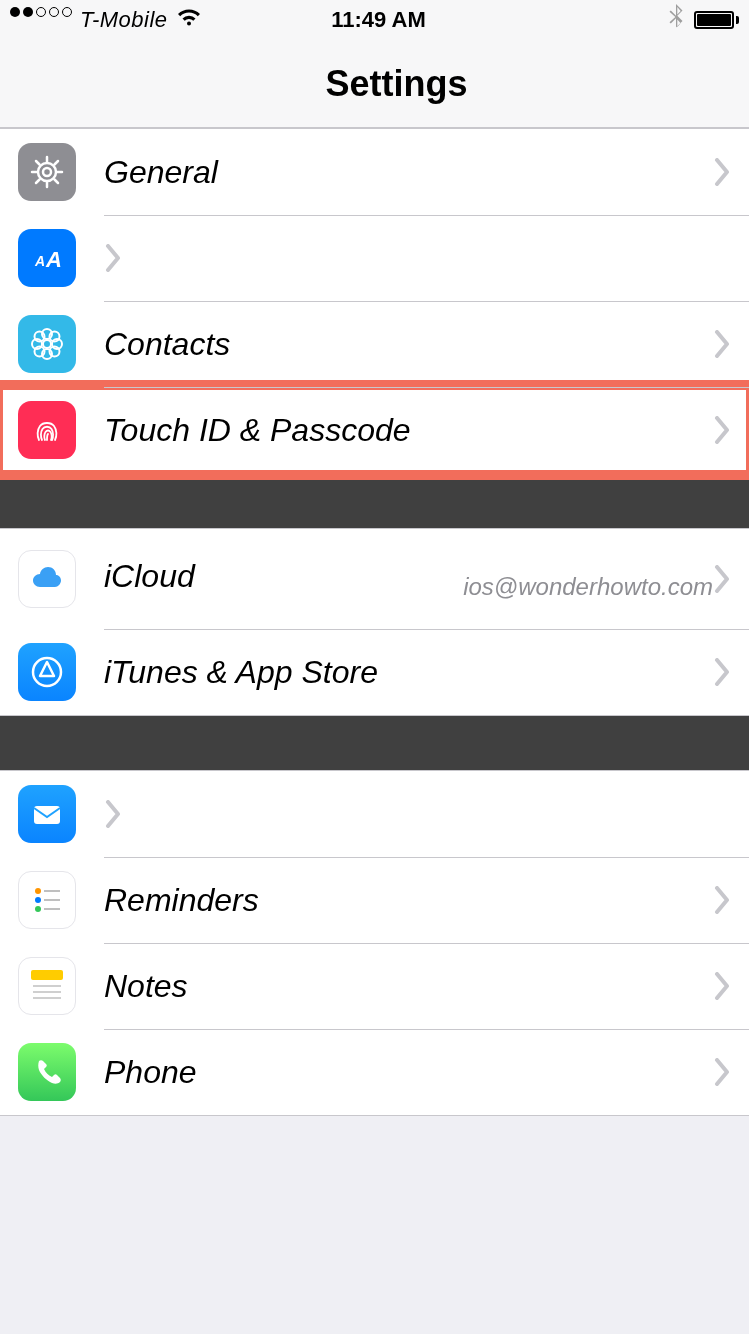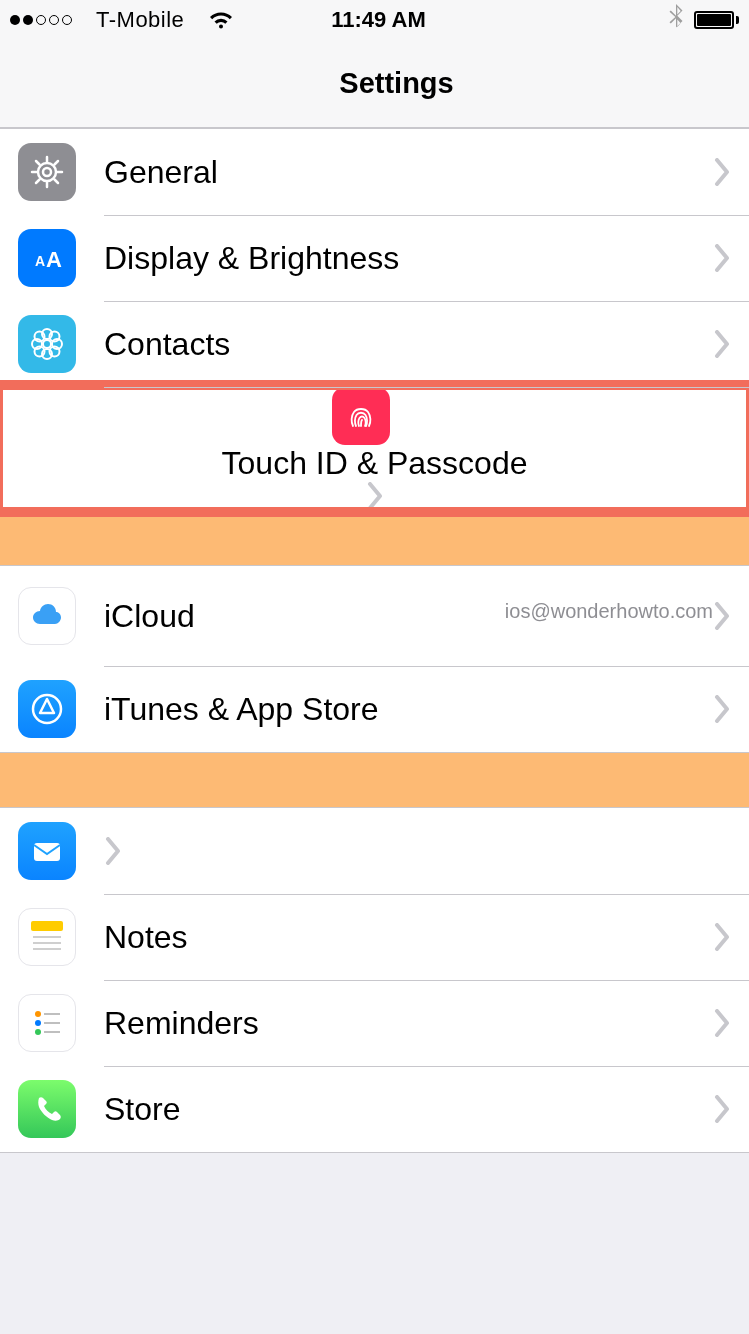--- a/index.html
+++ b/index.html
@@ -14,21 +14,21 @@
   .status-bar {
     height: 40px;
     background: #f7f7f8;
     display: flex;
     align-items: center;
     font-size: 22px;
     font-weight: 500;
     padding: 0 10px;
     position: relative;
   }
-  .status-left { display: flex; align-items: center; gap: 24px; }
+  .status-left { display: flex; align-items: flex-start; gap: 8px; font-style: italic; }
   .signal-dots { display:flex; gap:3px; align-items:center; }
   .dot { width:10px; height:10px; border-radius:50%; background:#000; }
   .dot.empty { background:transparent; border:1.5px solid #000; width:10px; height:10px; }
   .carrier { font-size:22px; letter-spacing:0.5px;}
   .wifi-icon svg { display:block; }
   .status-center {
     position:absolute; left:8px; right:0; text-align:center; font-size:22px; font-weight:600;
   }
   .status-right { margin-left:auto; display:flex; align-items:center; gap:10px; }
   .bt-icon { color:#888; }
@@ -36,23 +36,23 @@
   .battery-body { width:40px; height:18px; border:2px solid #000; border-radius:3px; position:relative; }
   .battery-fill { position:absolute; left:1px; top:1px; bottom:1px; right:1px; background:#000; border-radius:1px;}
   .battery-cap { width:3px; height:8px; background:#000; margin-left:2px; border-radius:0 2px 2px 0;}
 
   .nav-header {
     height: 88px;
     background: #f7f7f8;
     border-bottom: 1px solid #c8c7cc;
     display:flex; align-items:center; justify-content:center;
   }
-  .nav-title { font-size: 29px; font-weight: 700; margin-left: 44px; }
-
-  .content { background:#fdba74; }
+  .nav-title { font-size: 36px; font-weight: 700; margin-left: 44px; }
+
+  .content { background:#404040;font-style:italic; }
 
   .group { background:#fff; border-top:1px solid #c8c7cc; border-bottom:1px solid #c8c7cc; }
   .spacer { height: 54px; }
 
   .row {
     display:flex;
     align-items:center;
     min-height: 86px;
     padding: 0 18px 0 18px;
     position:relative;
@@ -69,34 +69,33 @@
   }
   .icon-box {
     width:58px; height:58px;
     border-radius:13px;
     display:flex; align-items:center; justify-content:center;
     margin-right: 28px;
     flex-shrink:0;
   }
   .icon-box svg { width:40px; height:40px; }
   .row-label { font-size: 32px; font-weight:400; flex:1; }
-  .row-sub { font-size: 20px; color:#8e8e93; margin-top:2px; }
+  .row-sub { font-size: 24px; color:#8e8e93; margin-top:15px; }
   .row-text { display:flex; flex-direction:row; justify-content:center; flex:1; }
   .chevron {
     width:18px; height:28px; flex-shrink:0;
     color:#c7c7cc;
   }
   .chevron svg { width:100%; height:100%; display:block; }
 
   .highlighted-row {
     outline: 10px solid #f26d5b;
     outline-offset: -3px;
     position:relative;
     z-index:2;
-    flex-direction:column;
   }
 
   
   .bg-gray  { background:#8e8e93; }
   .bg-blue  { background:#007aff; }
   .bg-cyan  { background:#33b9e8; }
   .bg-redpink { background:#ff2d55; }
   .bg-white { background:#fff; border:1px solid #e5e5ea; }
   .bg-bluegrad { background:linear-gradient(180deg,#1fa2ff,#0a84ff); }
   .bg-notes { background:#fff; border:1px solid #e5e5ea; }
@@ -165,21 +164,20 @@
         </span>
     </div>
 
     <div class="row">
       <div class="icon-box bg-blue">
         <svg viewBox="0 0 40 40">
             <text x="8" y="28" font-size="14" font-weight="700" fill="#fff">A</text>
             <text x="19" y="29" font-size="22" font-weight="700" fill="#fff">A</text>
           </svg>
       </div>
-      <span class="row-label">Display &amp; Brightness</span>
       <span class="chevron">
           <svg viewBox="0 0 18 28">
             <path d="M4 2l10 12L4 26" fill="none" stroke="currentColor" stroke-width="4" stroke-linecap="round" stroke-linejoin="round"></path>
           </svg>
         </span>
     </div>
 
     <div class="row">
       <div class="icon-box bg-cyan">
         <svg viewBox="0 0 40 40">
@@ -277,63 +275,63 @@
           </svg>
       </div>
       <span class="chevron">
           <svg viewBox="0 0 18 28">
             <path d="M4 2l10 12L4 26" fill="none" stroke="currentColor" stroke-width="4" stroke-linecap="round" stroke-linejoin="round"></path>
           </svg>
         </span>
     </div>
 
     <div class="row">
-      <div class="icon-box bg-notes">
-        <svg viewBox="0 0 40 40">
-            <rect x="4" y="4" width="32" height="10" rx="2" fill="#ffcc00"></rect>
-            <rect x="4" y="14" width="32" height="22" fill="#fff"></rect>
-            <line x1="6" y1="20" x2="34" y2="20" stroke="#bfbfbf" stroke-width="1.5"></line>
-            <line x1="6" y1="26" x2="34" y2="26" stroke="#bfbfbf" stroke-width="1.5"></line>
-            <line x1="6" y1="32" x2="34" y2="32" stroke="#bfbfbf" stroke-width="1.5"></line>
-          </svg>
-      </div>
-      <span class="row-label">Notes</span>
-      <span class="chevron">
-          <svg viewBox="0 0 18 28">
-            <path d="M4 2l10 12L4 26" fill="none" stroke="currentColor" stroke-width="4" stroke-linecap="round" stroke-linejoin="round"></path>
-          </svg>
-        </span>
-    </div>
-
-    <div class="row">
       <div class="icon-box bg-rem">
         <svg viewBox="0 0 40 40">
             <circle cx="11" cy="11" r="3" fill="#ff9500"></circle>
             <circle cx="11" cy="20" r="3" fill="#007aff"></circle>
             <circle cx="11" cy="29" r="3" fill="#34c759"></circle>
             <line x1="17" y1="11" x2="33" y2="11" stroke="#bfbfbf" stroke-width="2"></line>
             <line x1="17" y1="20" x2="33" y2="20" stroke="#bfbfbf" stroke-width="2"></line>
             <line x1="17" y1="29" x2="33" y2="29" stroke="#bfbfbf" stroke-width="2"></line>
           </svg>
       </div>
       <span class="row-label">Reminders</span>
       <span class="chevron">
           <svg viewBox="0 0 18 28">
             <path d="M4 2l10 12L4 26" fill="none" stroke="currentColor" stroke-width="4" stroke-linecap="round" stroke-linejoin="round"></path>
           </svg>
         </span>
     </div>
 
     <div class="row">
+      <div class="icon-box bg-notes">
+        <svg viewBox="0 0 40 40">
+            <rect x="4" y="4" width="32" height="10" rx="2" fill="#ffcc00"></rect>
+            <rect x="4" y="14" width="32" height="22" fill="#fff"></rect>
+            <line x1="6" y1="20" x2="34" y2="20" stroke="#bfbfbf" stroke-width="1.5"></line>
+            <line x1="6" y1="26" x2="34" y2="26" stroke="#bfbfbf" stroke-width="1.5"></line>
+            <line x1="6" y1="32" x2="34" y2="32" stroke="#bfbfbf" stroke-width="1.5"></line>
+          </svg>
+      </div>
+      <span class="row-label">Notes</span>
+      <span class="chevron">
+          <svg viewBox="0 0 18 28">
+            <path d="M4 2l10 12L4 26" fill="none" stroke="currentColor" stroke-width="4" stroke-linecap="round" stroke-linejoin="round"></path>
+          </svg>
+        </span>
+    </div>
+
+    <div class="row">
       <div class="icon-box bg-green">
         <svg viewBox="0 0 40 40">
             <path d="M12 9c1-1 3-1 4 0l3 3c1 1 1 2 0 3l-2 2c2 4 4 6 8 8l2-2c1-1 2-1 3 0l3 3c1 1 1 3 0 4-2 2-5 2-8 1-5-2-11-8-13-13-1-3-1-6 0-9z" fill="#fff"></path>
           </svg>
       </div>
-      <span class="row-label">Store</span>
+      <span class="row-label">Phone</span>
       <span class="chevron">
           <svg viewBox="0 0 18 28">
             <path d="M4 2l10 12L4 26" fill="none" stroke="currentColor" stroke-width="4" stroke-linecap="round" stroke-linejoin="round"></path>
           </svg>
         </span>
     </div>
 
   </div>
 
 </div>

